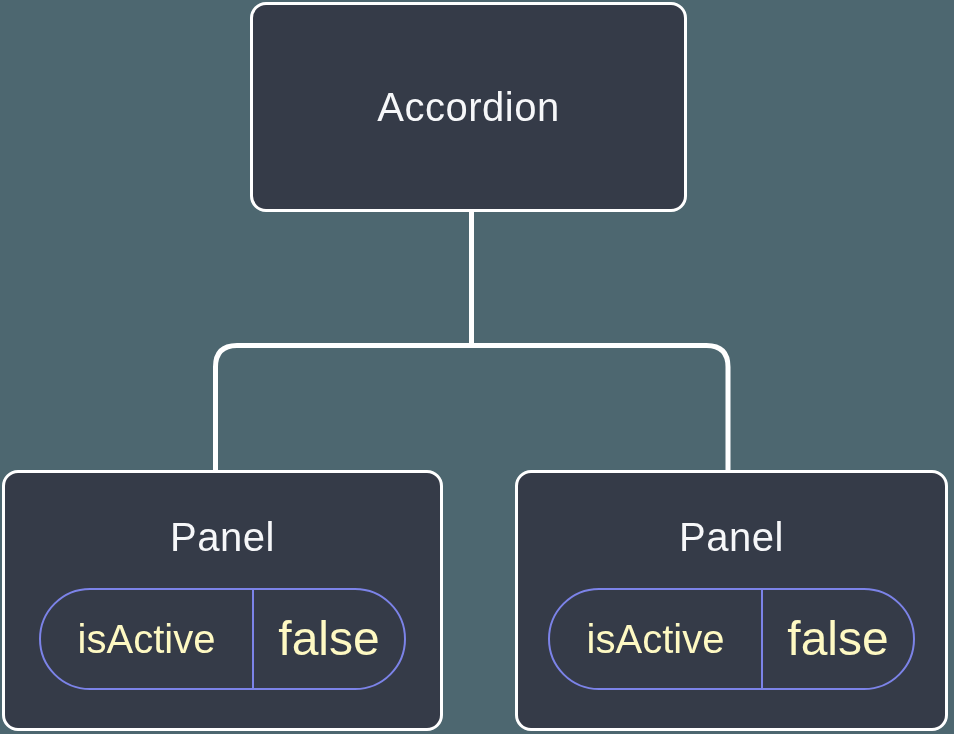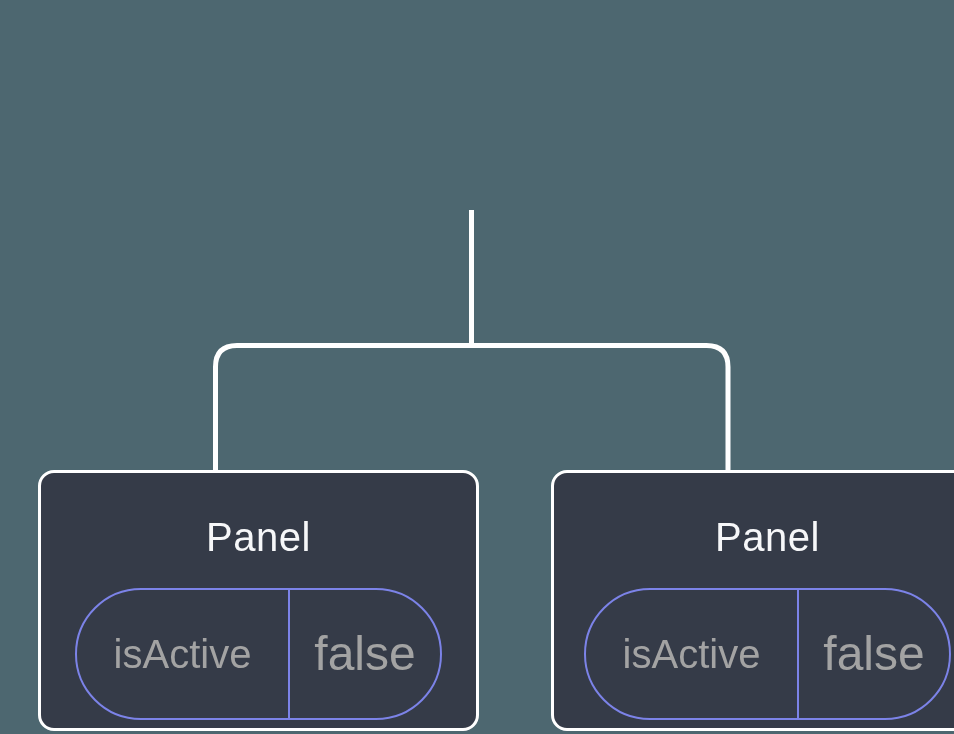--- a/index.html
+++ b/index.html
@@ -48,43 +48,42 @@
     letter-spacing: 0.5px;
     line-height: 1;
     white-space: nowrap;
   }
   .panel-node {
     top: 470px;
     height: 261px;
     display: flex;
     flex-direction: column;
     align-items: center;
-    margin-left: 36px;
   }
   .panel-left {
     left: 2px;
     width: 441px;
   }
   .panel-right {
     left: 515px;
     width: 433px;
   }
   .panel-node .node-label {
     margin-top: 44px;
   }
   .state-pill {
     margin-top: 31px;
     width: 367px;
-    height: 132px;
+    height: 102px;
     box-sizing: border-box;
     border: 2.5px solid #7c83e8;
     border-radius: 999px;
     display: flex;
     align-items: stretch;
-    color: #a3a3a3;
+    color: #fef9c3;
     overflow: hidden;
   }
   .pill-key {
     flex: 0 0 211px;
     border-right: 2.5px solid #7c83e8;
     display: flex;
     align-items: center;
     justify-content: center;
     font-size: 40px;
     font-weight: 400;
@@ -103,20 +102,23 @@
 </head>
 <body>
 
 <div class="diagram">
 
   <svg class="connectors" width="954" height="734" viewBox="0 0 954 734" aria-hidden="true">
     <path d="M 471.5 210 L 471.5 345" fill="none" stroke="#ffffff" stroke-width="5"></path>
     <path d="M 215.5 471 L 215.5 367 Q 215.5 345.5 237 345.5 L 706.5 345.5 Q 728 345.5 728 367 L 728 471" fill="none" stroke="#ffffff" stroke-width="5"></path>
   </svg>
 
+  <div class="node root-node">
+    <span class="node-label">Accordion</span>
+  </div>
 
   <div class="node panel-node panel-left">
     <span class="node-label">Panel</span>
     <div class="state-pill">
       <span class="pill-key">isActive</span>
       <span class="pill-value">false</span>
     </div>
   </div>
 
   <div class="node panel-node panel-right">

